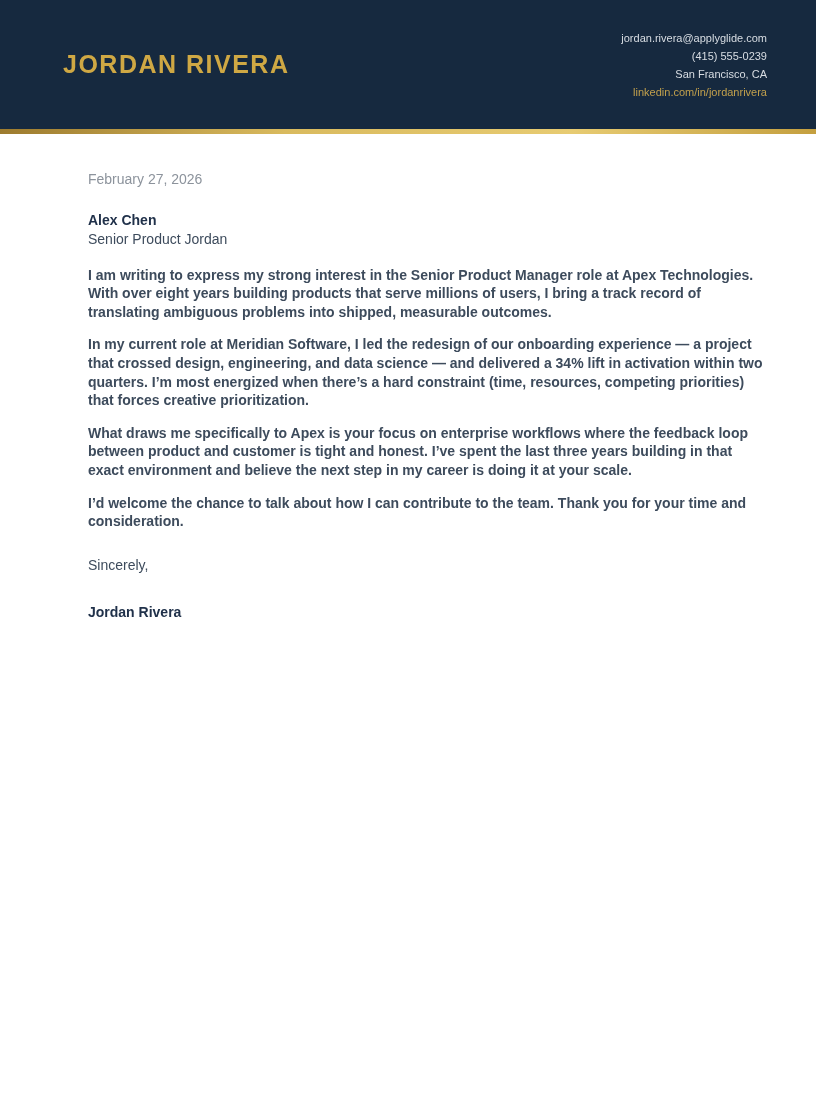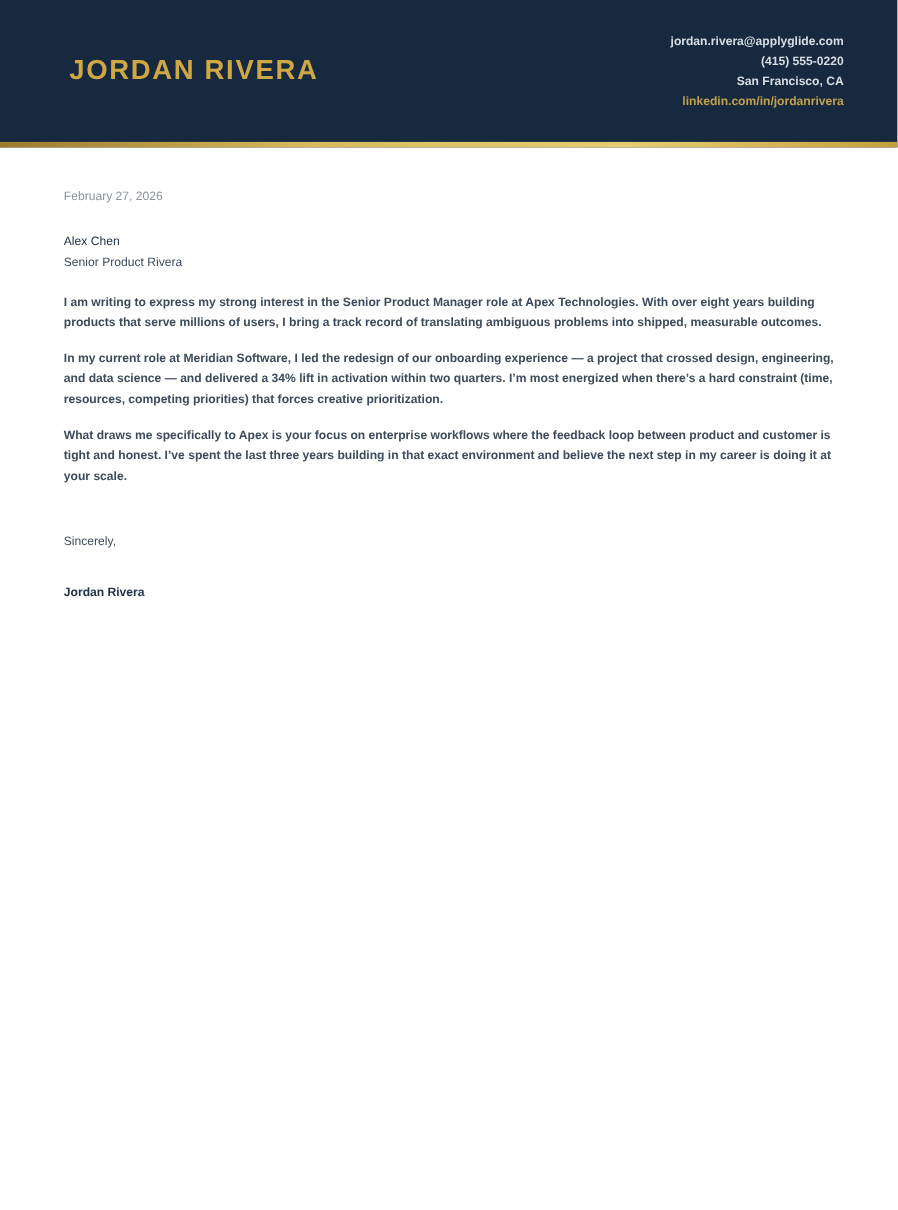--- a/index.html
+++ b/index.html
@@ -32,95 +32,95 @@
     font-size: 25px;
     font-weight: bold;
     letter-spacing: 1.5px;
     color: #CFA844;
   }
   .contact {
     text-align: right;
     font-size: 11px;
     line-height: 18px;
     color: #D8DDE3;
-    font-weight: bold;
   }
   .contact .linkedin-link {
     color: #C2A04C;
     text-decoration: none;
     cursor: pointer;
   }
   
   .letter {
-    padding: 38px 49px 0 58px;
-    font-size: 11px;
+    padding: 38px 49px 0 88px;
+    font-size: 14px;
     color: #3D4B5C;
   }
   .date {
     color: #8C939C;
     line-height: 15px;
     margin-bottom: 24px;
   }
   .recipient {
     line-height: 18.8px;
     margin-bottom: 17px;
   }
   .recipient .recipient-name {
-    font-weight: normal;
+    font-weight: bold;
     color: #20314A;
   }
   .salutation {
     font-weight: bold;
     color: #20314A;
     margin-bottom: 13px;
     line-height: 18px;
   }
   .para {
     line-height: 18.6px;
     margin-bottom: 14px;
     font-weight: bold;
   }
   .closing {
-    margin-top: 42px;
+    margin-top: 26px;
     line-height: 16px;
   }
   .signature {
     margin-top: 31px;
     font-weight: bold;
     color: #20314A;
     line-height: 16px;
   }
 </style>
 </head>
 <body>
 
 <div class="page">
 
   <div class="header">
     <h1>JORDAN RIVERA</h1>
     <div class="contact">
       <div>jordan.rivera@applyglide.com</div>
-      <div>(415) 555-0220</div>
+      <div>(415) 555-0239</div>
       <div>San Francisco, CA</div>
       <div>
         <a class="linkedin-link">linkedin.com/in/jordanrivera</a>
       </div>
     </div>
   </div>
 
   <div class="letter">
     <div class="date">February 27, 2026</div>
 
     <div class="recipient">
       <div class="recipient-name">Alex Chen</div>
-      <div>Senior Product Rivera</div>
+      <div>Senior Product Jordan</div>
     </div>
 
 
     <p class="para">I am writing to express my strong interest in the Senior Product Manager role at Apex Technologies. With over eight years building products that serve millions of users, I bring a track record of translating ambiguous problems into shipped, measurable outcomes.</p>
     <p class="para">In my current role at Meridian Software, I led the redesign of our onboarding experience — a project that crossed design, engineering, and data science — and delivered a 34% lift in activation within two quarters. I’m most energized when there’s a hard constraint (time, resources, competing priorities) that forces creative prioritization.</p>
     <p class="para">What draws me specifically to Apex is your focus on enterprise workflows where the feedback loop between product and customer is tight and honest. I’ve spent the last three years building in that exact environment and believe the next step in my career is doing it at your scale.</p>
+    <p class="para">I’d welcome the chance to talk about how I can contribute to the team. Thank you for your time and consideration.</p>
 
     <div class="closing">Sincerely,</div>
     <div class="signature">Jordan Rivera</div>
   </div>
 
 </div>
 
 </body></html>

